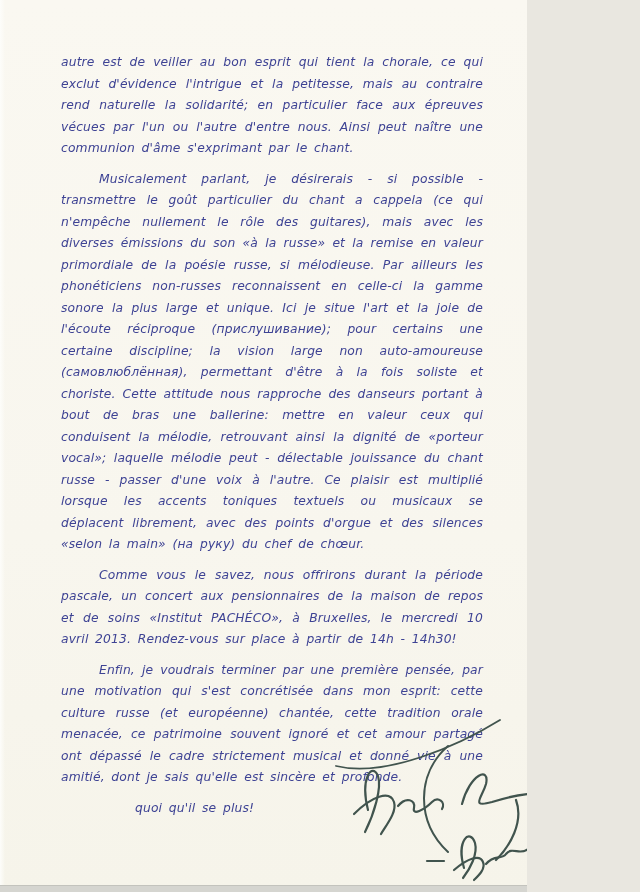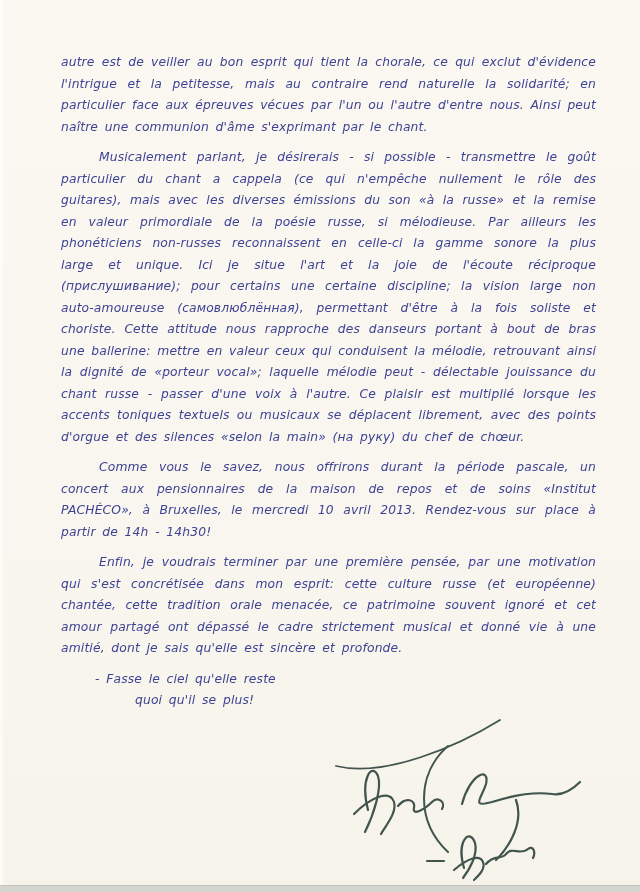--- a/index.html
+++ b/index.html
@@ -3,21 +3,21 @@
 <meta charset="utf-8">
 <style>
   html, body {
     margin: 0;
     padding: 0;
     background: #e9e7e0;
     font-family: "DejaVu Sans", sans-serif;
   }
   .paper {
     position: relative;
-    width: 640px;
+    width: 527px;
     height: 892px;
     background: linear-gradient(180deg, #faf8f1 0%, #f8f6ee 60%, #f6f4ea 100%);
     overflow: hidden;
   }
   .letter-body {
     position: absolute;
     left: 61px;
     right: 44px;
     top: 52px;
     color: #3e4394;
@@ -80,21 +80,20 @@
 
   <div class="scan-edge-left"></div>
 
   <div class="letter-body">
     <p class="no-indent">autre est de veiller au bon esprit qui tient la chorale, ce qui exclut d'évidence l'intrigue et la petitesse, mais au contraire rend naturelle la solidarité; en particulier face aux épreuves vécues par l'un ou l'autre d'entre nous. Ainsi peut naître une communion d'âme s'exprimant par le chant.</p>
     <p>Musicalement parlant, je désirerais - si possible - transmettre le goût particulier du chant a cappela (ce qui n'empêche nullement le rôle des guitares), mais avec les diverses émissions du son «à la russe» et la remise en valeur primordiale de la poésie russe, si mélodieuse. Par ailleurs les phonéticiens non-russes reconnaissent en celle-ci la gamme sonore la plus large et unique. Ici je situe l'art et la joie de l'écoute réciproque (прислушивание); pour certains une certaine discipline; la vision large non auto-amoureuse (самовлюблённая), permettant d'être à la fois soliste et choriste. Cette attitude nous rapproche des danseurs portant à bout de bras une ballerine: mettre en valeur ceux qui conduisent la mélodie, retrouvant ainsi la dignité de «porteur vocal»; laquelle mélodie peut - délectable jouissance du chant russe - passer d'une voix à l'autre. Ce plaisir est multiplié lorsque les accents toniques textuels ou musicaux se déplacent librement, avec des points d'orgue et des silences «selon la main» (на руку) du chef de chœur.</p>
     <p>Comme vous le savez, nous offrirons durant la période pascale, un concert aux pensionnaires de la maison de repos et de soins «Institut PACHÉCO», à Bruxelles, le mercredi 10 avril 2013. Rendez-vous sur place à partir de 14h - 14h30!</p>
     <p>Enfin, je voudrais terminer par une première pensée, par une motivation qui s'est concrétisée dans mon esprit: cette culture russe (et européenne) chantée, cette tradition orale menacée, ce patrimoine souvent ignoré et cet amour partagé ont dépassé le cadre strictement musical et donné vie à une amitié, dont je sais qu'elle est sincère et profonde.</p>
 
     <div class="closing">
-      <div class="closing-line-1">- Fasse le ciel qu'elle reste</div>
       <div class="closing-line-2">quoi qu'il se plus!</div>
     </div>
   </div>
 
   <div class="signature-wrap">
     <svg viewBox="0 0 310 178" xmlns="http://www.w3.org/2000/svg" fill="none" stroke="#41544e" stroke-width="2.2" stroke-linecap="round" stroke-linejoin="round">
 
       <path d="M6,54 C55,66 128,34 170,8" stroke-width="1.8"></path>
 
       <path d="M118,34 C86,62 86,110 118,140" stroke-width="2.0"></path>

